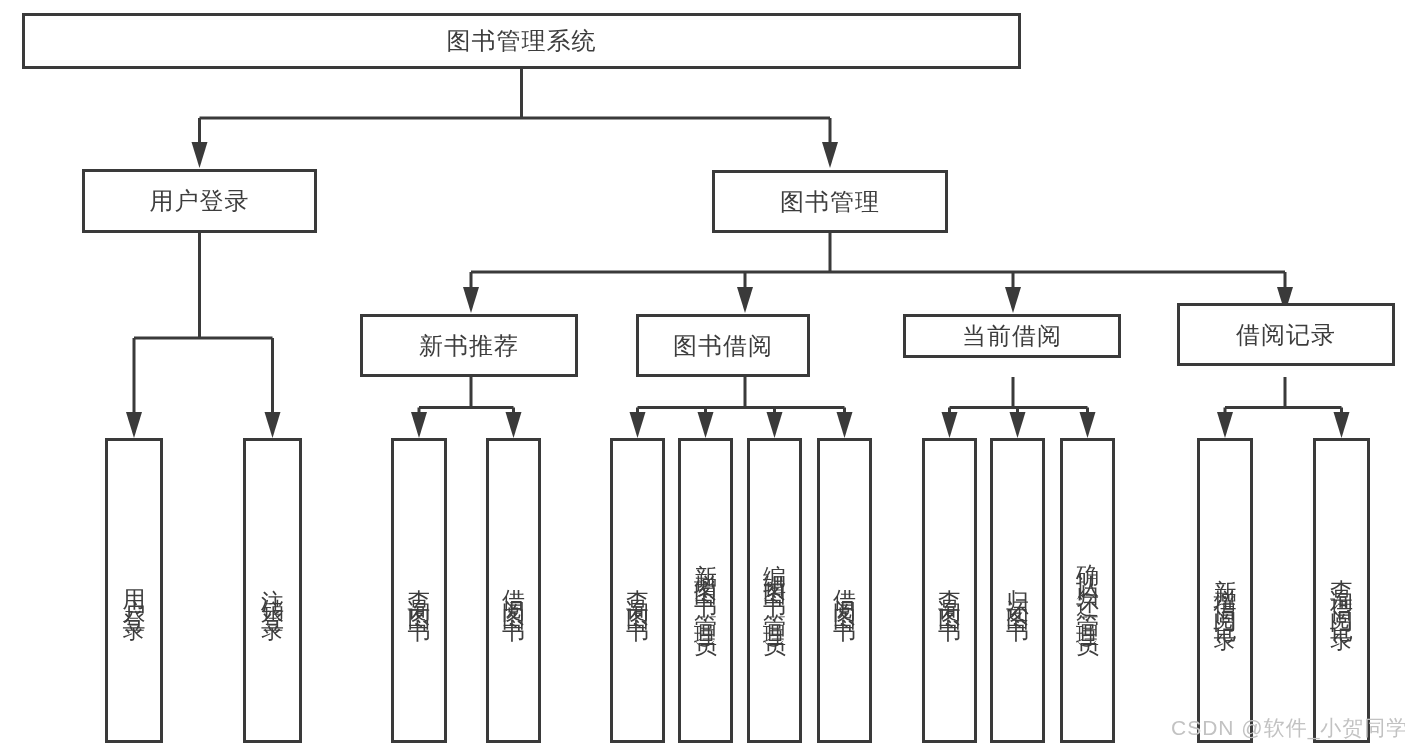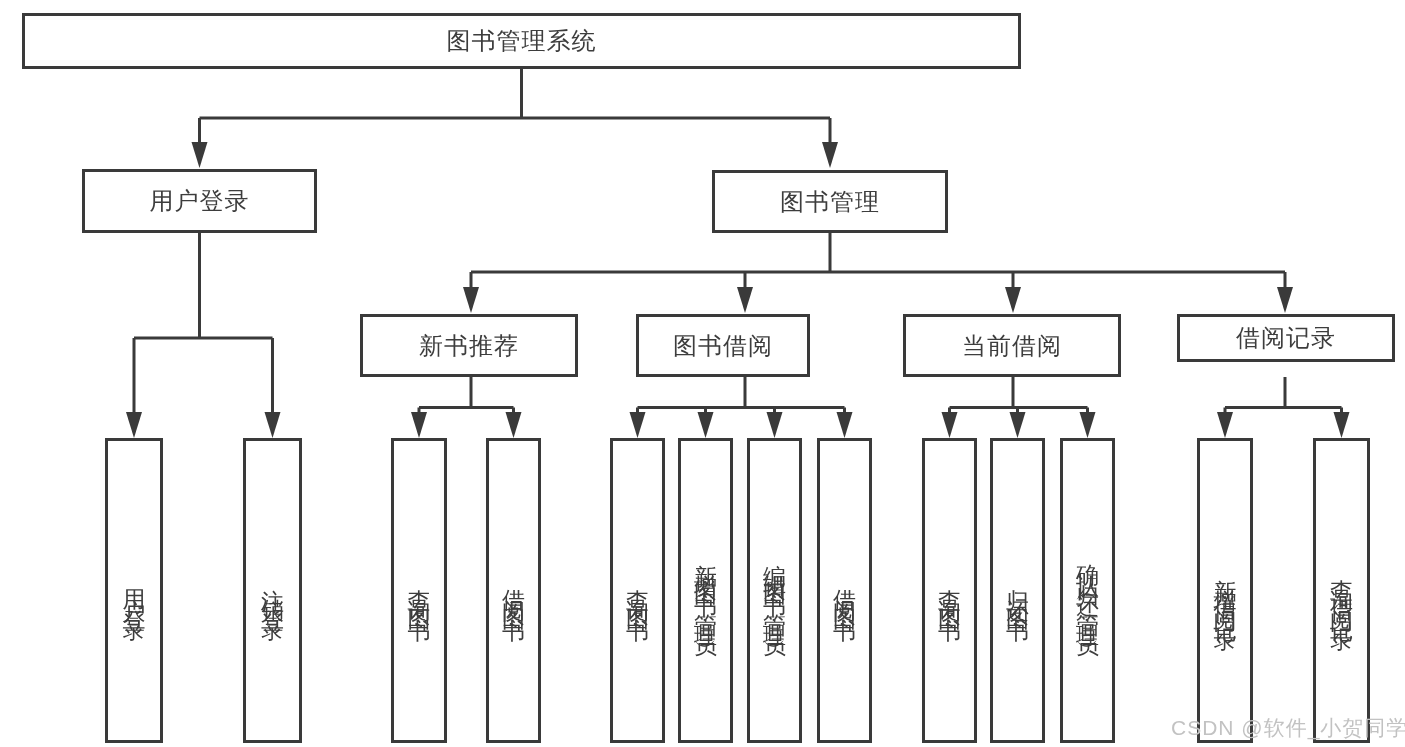--- a/index.html
+++ b/index.html
@@ -78,24 +78,24 @@
   <div class="node hbox" style="left:712px;top:170px;width:236px;height:63px;">
     <span>图书管理</span>
   </div>
 
   <div class="node hbox" style="left:360px;top:314px;width:218px;height:63px;">
     <span>新书推荐</span>
   </div>
   <div class="node hbox" style="left:636px;top:314px;width:174px;height:63px;">
     <span>图书借阅</span>
   </div>
-  <div class="node hbox" style="left:903px;top:314px;width:218px;height:63px;">
+  <div class="node hbox" style="left:903px;top:314px;width:218px;height:44px;">
     <span>当前借阅</span>
   </div>
-  <div class="node hbox" style="left:1177px;top:314px;width:218px;height:48px;">
+  <div class="node hbox" style="left:1177px;top:303px;width:218px;height:63px;">
     <span>借阅记录</span>
   </div>
 
   <div class="node vbox" style="left:105px;width:58px;">
     <span class="vtext">用户登录</span>
   </div>
   <div class="node vbox" style="left:243px;width:59px;">
     <span class="vtext">注销登录</span>
   </div>
 

